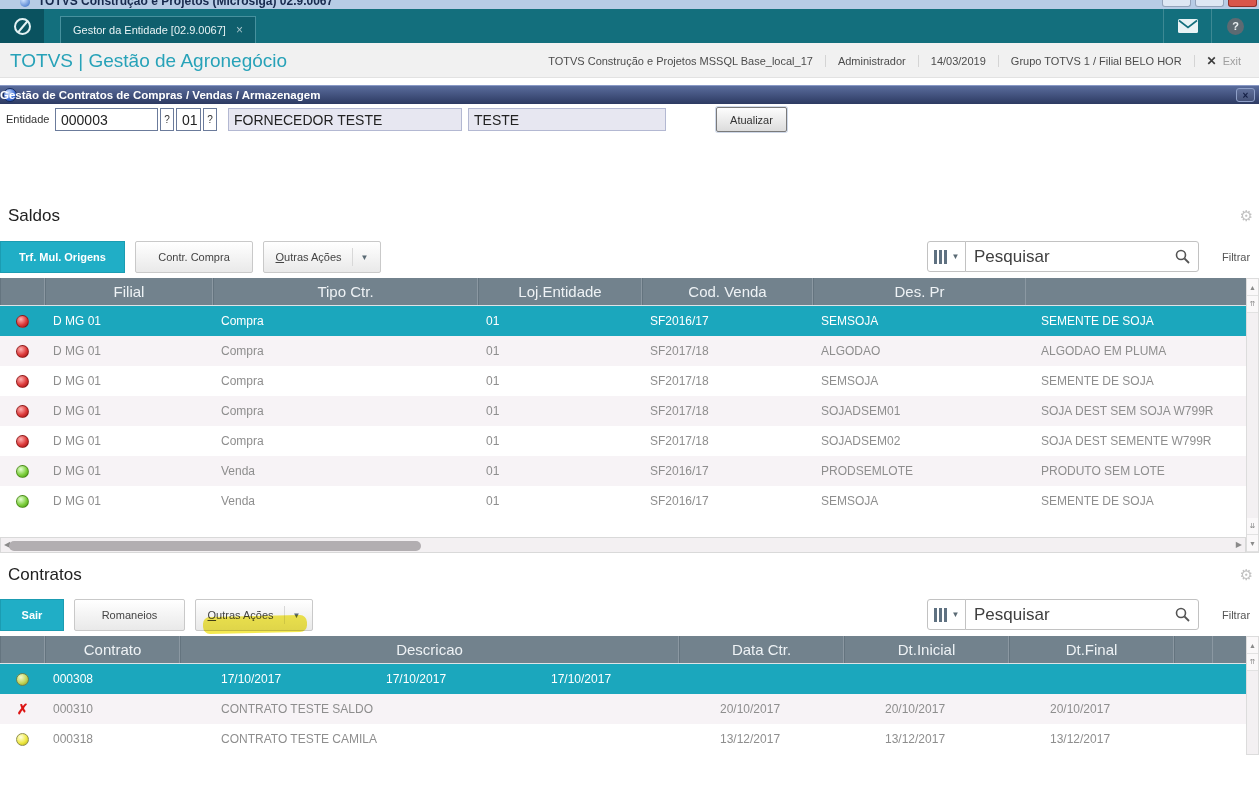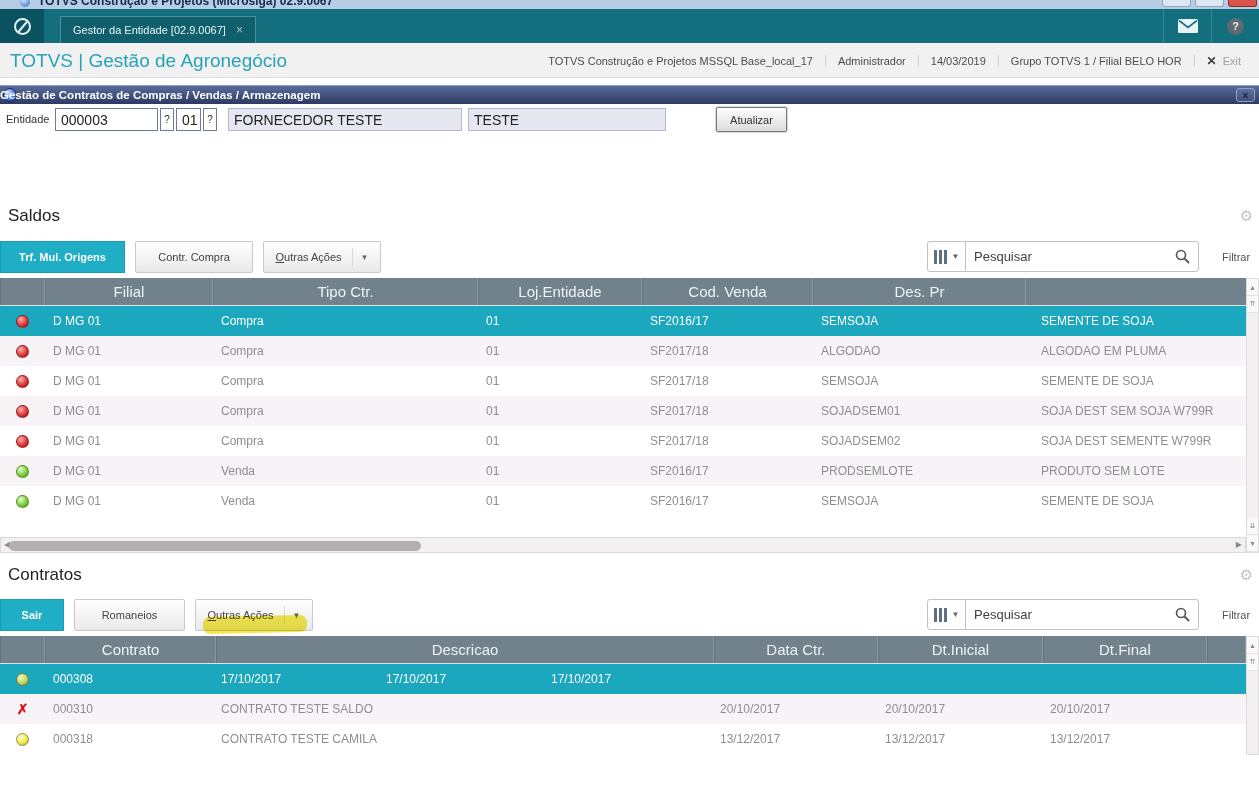--- a/index.html
+++ b/index.html
@@ -92,21 +92,21 @@
   .dd-arrow { font-size:8px; color:#5a6a74; }
   .searchgrp { position:absolute; top:0; height:31px; }
   .colbtn { position:absolute; left:0; top:0; width:39px; height:31px; background:#fff;
             border:1px solid #c2c2c2; border-radius:3px 0 0 3px; display:flex; align-items:center;
             justify-content:center; gap:2px; cursor:pointer; }
   .colbtn .bar { width:3px; height:14px; background:#5f7181; }
   .colbtn .dd-arrow { margin-left:3px; }
   .searchbox { position:absolute; left:38px; top:0; width:234px; height:31px; background:#fff;
                border:1px solid #c2c2c2; border-radius:0 3px 3px 0; }
   .searchbox input { position:absolute; left:0; top:0; width:200px; height:29px; border:none; outline:none;
-                     padding-left:8px; font-size:13px; color:#333;
+                     padding-left:8px; font-size:17px; color:#333;
                      font-family:"Liberation Sans", sans-serif; background:transparent; }
   .searchbox input::placeholder { color:#3f3f3f; opacity:1; }
   .mag { position:absolute; right:8px; top:7px; }
   .filtrar { position:absolute; font-size:11px; color:#555; cursor:pointer; }
 
   
   .grid { position:absolute; left:0; width:1246px; overflow:hidden; }
   .thead { display:flex; height:28px; background:#72828d; border-bottom:1px solid #dfe3e6; }
   .th { display:flex; align-items:center; justify-content:center; font-size:15px; color:#eef2f5;
         border-right:1px solid #8b98a2; border-left:1px solid #64747f; white-space:nowrap;
@@ -369,21 +369,21 @@
           <line x1="9.5" y1="9.5" x2="14" y2="14" stroke="#555" stroke-width="1.8"></line>
         </svg>
       </div>
     </div>
     <div class="filtrar" style="left:1222px; top:10px;">Filtrar</div>
   </div>
 
   <div class="grid" style="top:636px; height:119px;">
       <div class="thead">
         <div class="th" style="width: 45px;"></div>
-        <div class="th" style="width: 172px;">Contrato</div>
+        <div class="th" style="width: 135px;">Contrato</div>
         <div class="th" style="width: 499px;">Descricao</div>
         <div class="th" style="width: 165px;">Data Ctr.</div>
         <div class="th" style="width: 165px;">Dt.Inicial</div>
         <div class="th" style="width: 165px;">Dt.Final</div>
         <div class="th" style="width: 39px;"></div>
       </div>
       <div class="trow selected">
         <div class="td stat" style="width: 45px;">
           <span class="ball yellowgreen"></span>
         </div>

